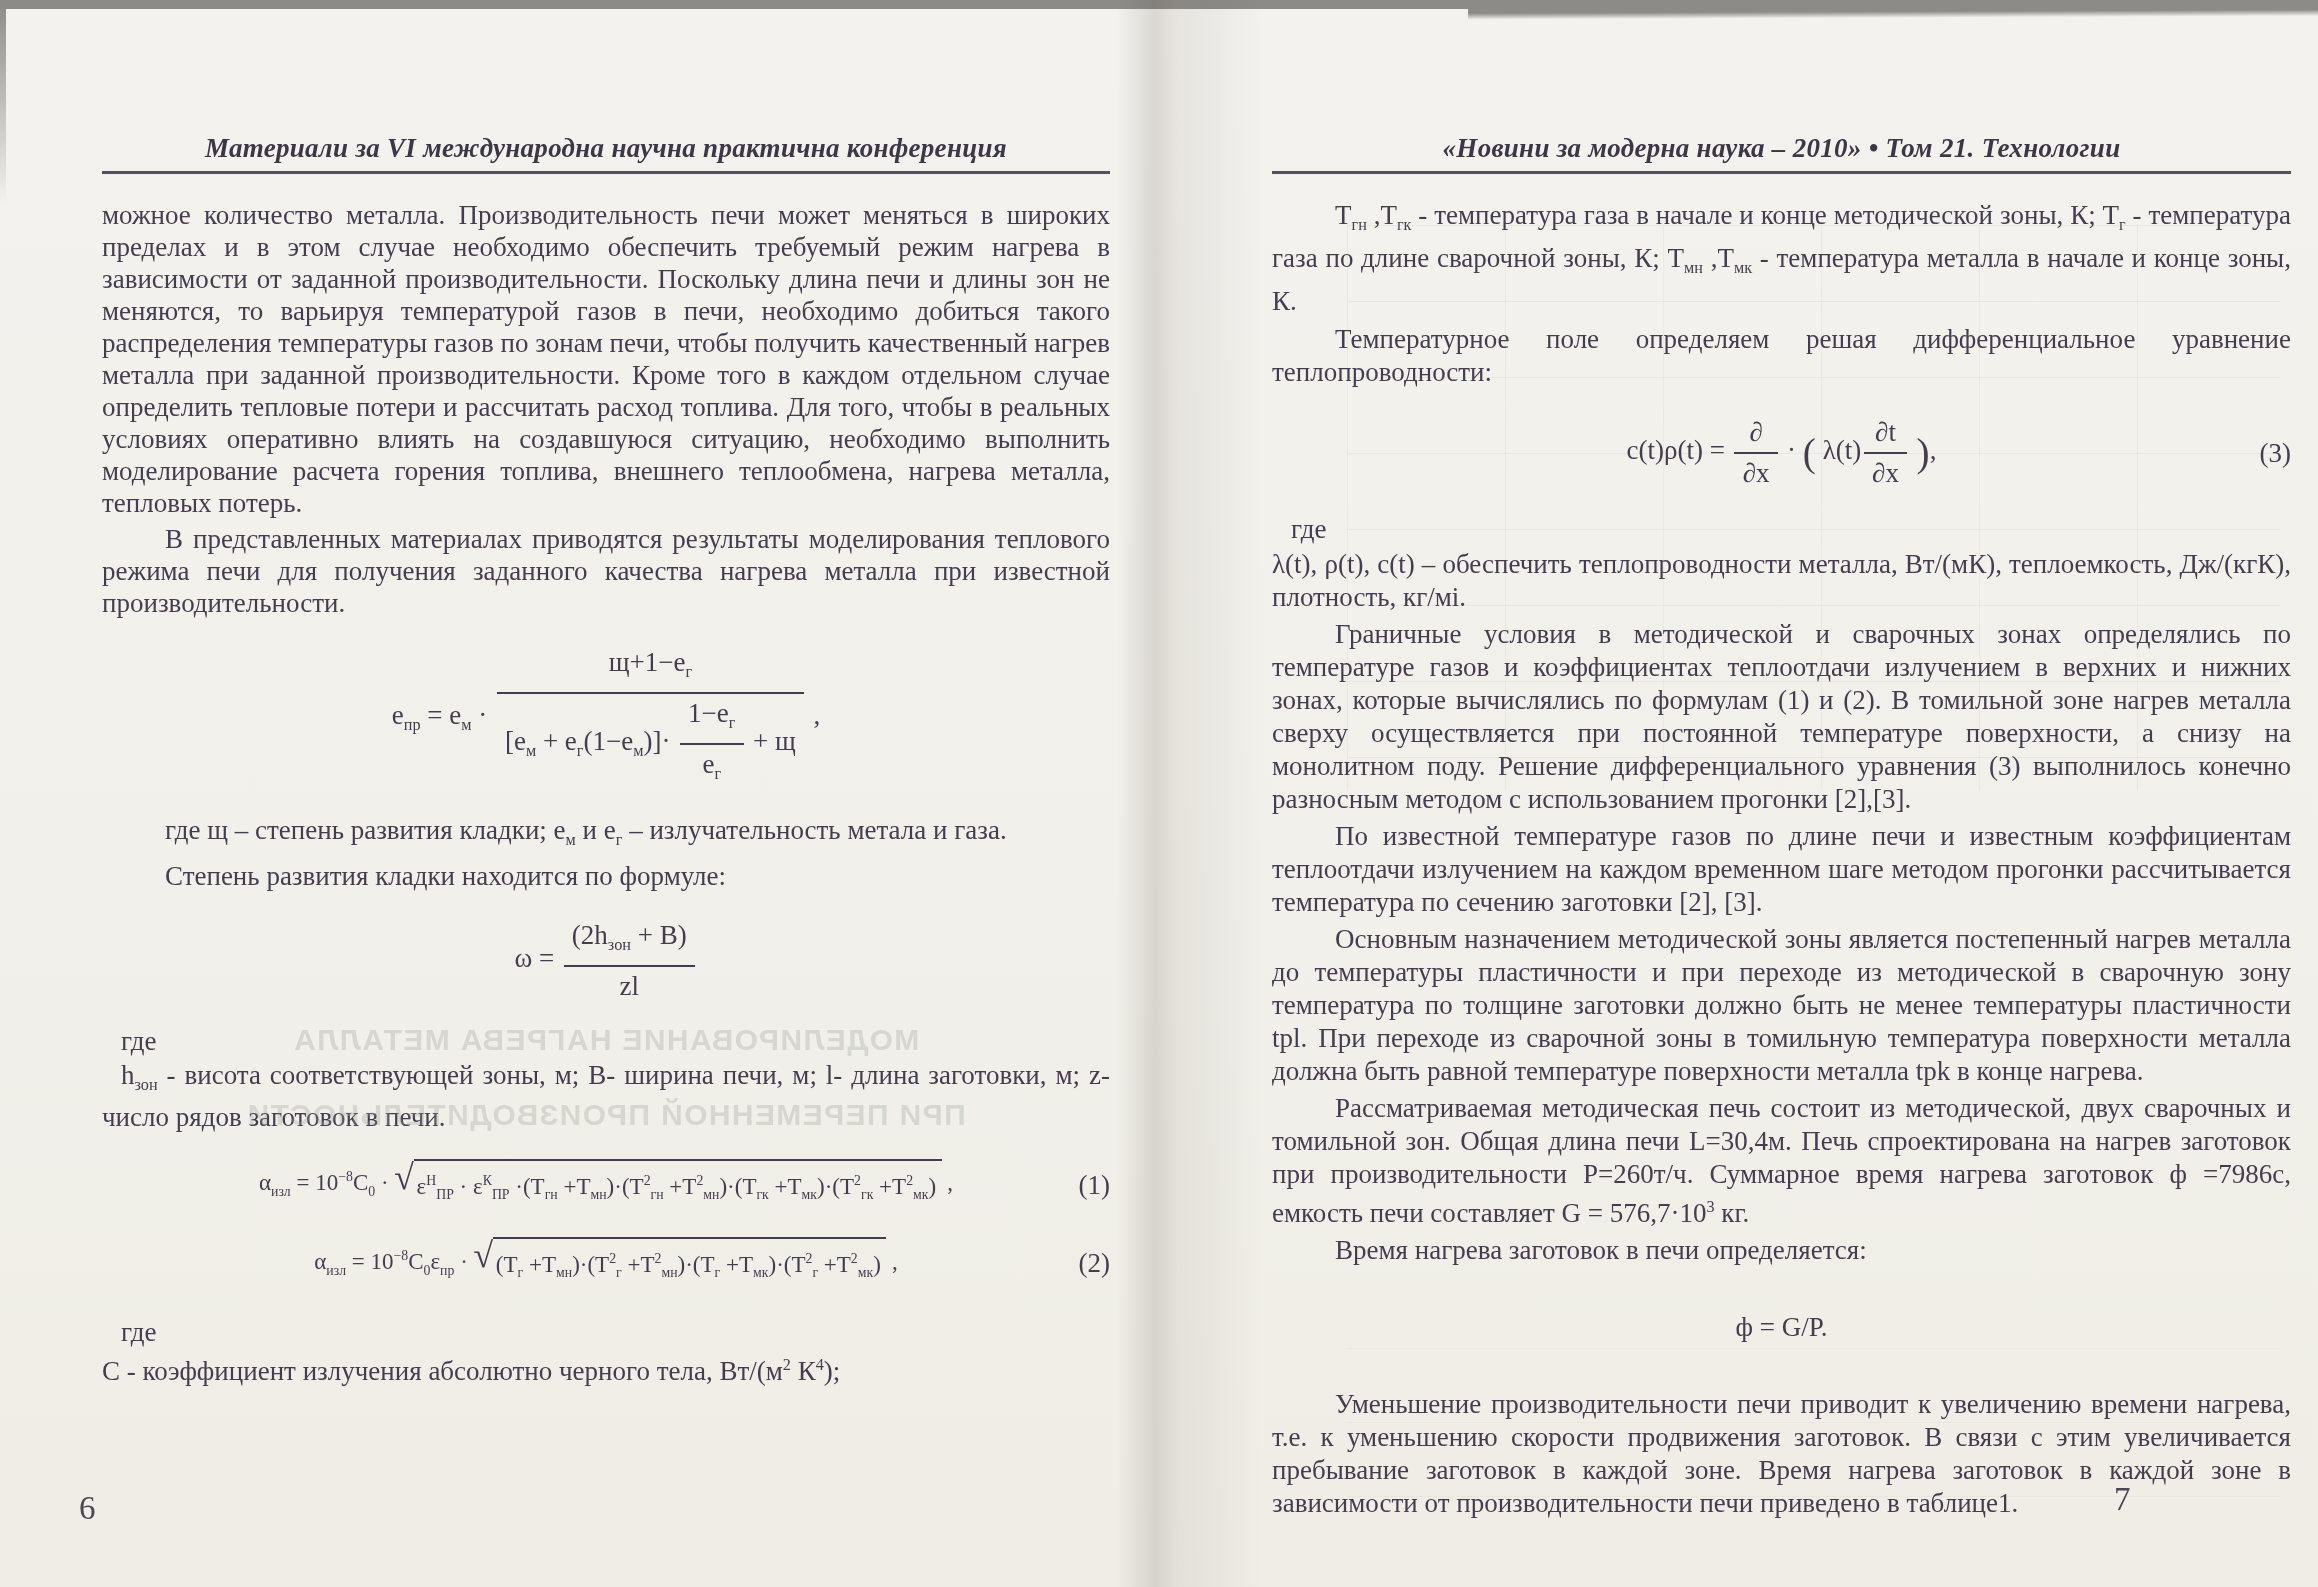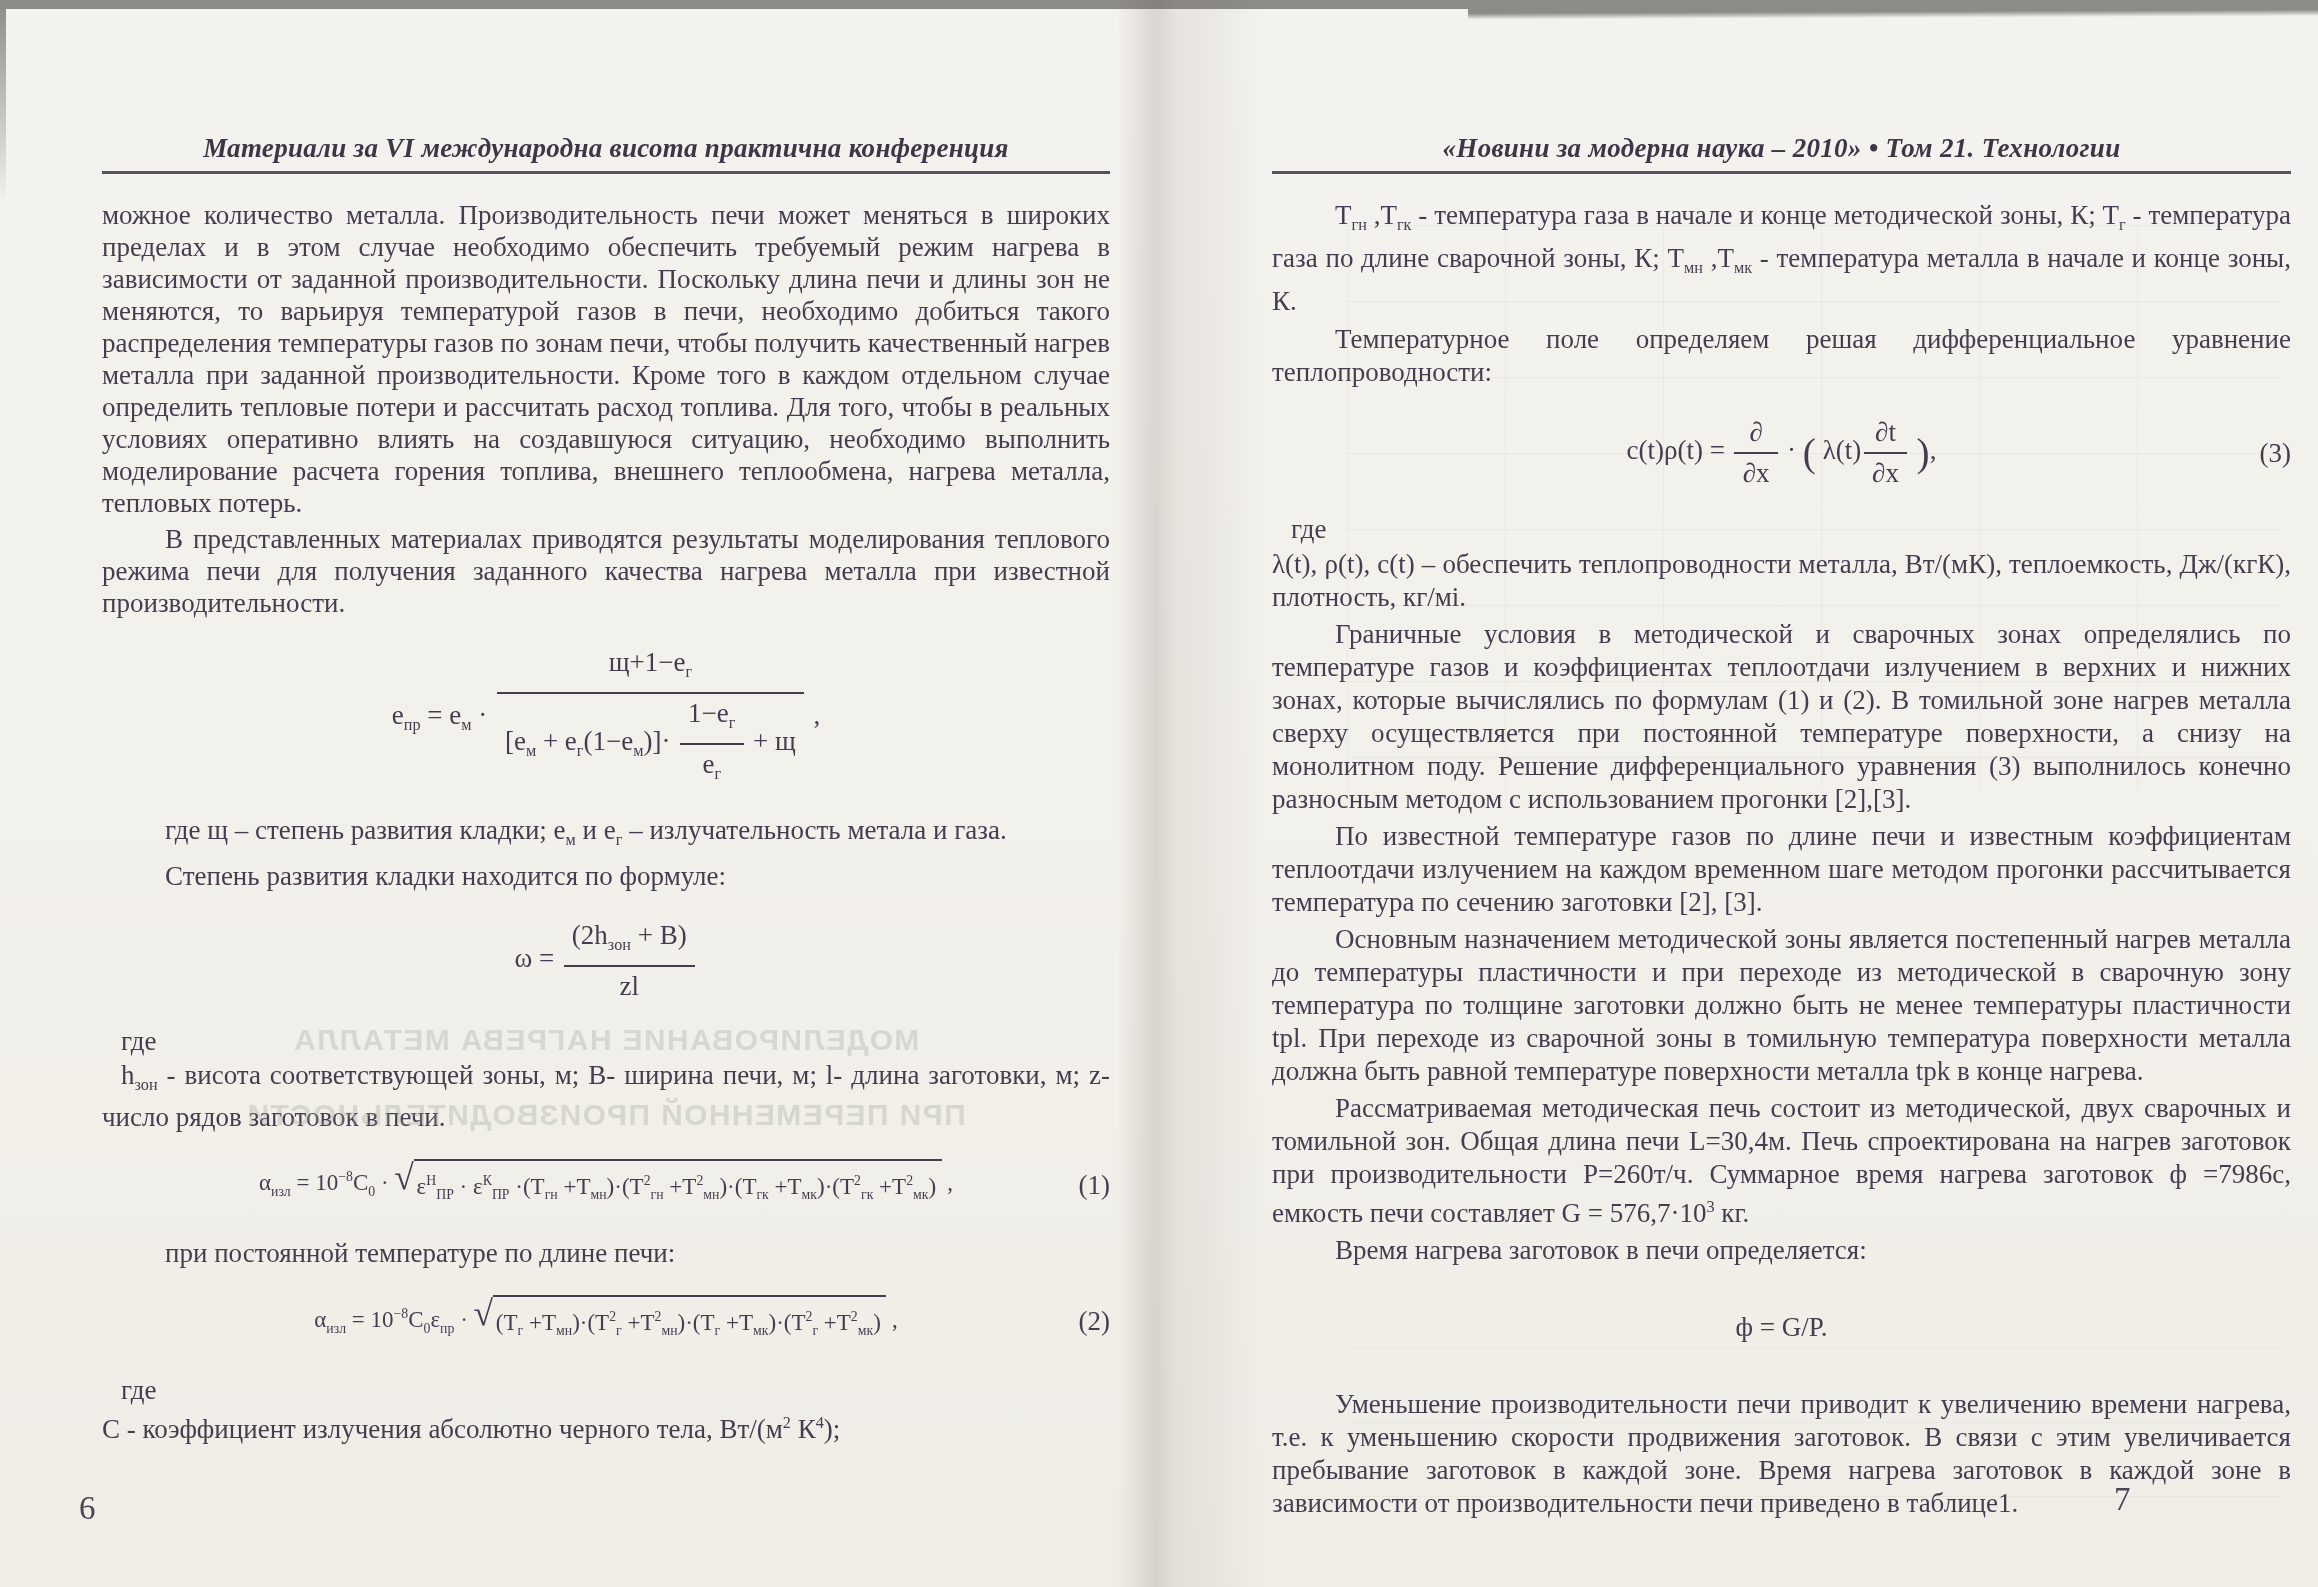--- a/index.html
+++ b/index.html
@@ -90,37 +90,36 @@
 <div class="scan">
   <div class="top-strip"></div>
   <div class="top-strip-right"></div>
   <div class="left-edge"></div>
   <div class="gutter"></div>
 
   <section class="page left">
     <div class="ghost-title ghost-1">МОДЕЛИРОВАНИЕ НАГРЕВА МЕТАЛЛА</div>
     <div class="ghost-title ghost-2">ПРИ ПЕРЕМЕННОЙ ПРОИЗВОДИТЕЛЬНОСТИ</div>
     <header>
-      <div class="running-head">Материали за VI международна висота практична конференция</div>
+      <div class="running-head">Материали за VI международна научна практична конференция</div>
       <div class="head-rule"></div>
     </header>
     <div class="page-body" id="left-body">
         <p class="para ">можное количество металла. Производительность печи может меняться в широких пределах и в этом случае необходимо обеспечить требуемый режим нагрева в зависимости от заданной производительности. Поскольку длина печи и длины зон не меняются, то варьируя температурой газов в печи, необходимо добиться такого распределения температуры газов по зонам печи, чтобы получить качественный нагрев металла при заданной производительности. Кроме того в каждом отдельном случае определить тепловые потери и рассчитать расход топлива. Для того, чтобы в реальных условиях оперативно влиять на создавшуюся ситуацию, необходимо выполнить моделирование расчета горения топлива, внешнего теплообмена, нагрева металла, тепловых потерь.</p>
         <p class="para indent">В представленных материалах приводятся результаты моделирования теплового режима печи для получения заданного качества нагрева металла при известной производительности.</p>
         <div class="eq eq-tall"><span class="eq-body">e<sub>пр</sub> = e<sub>м</sub> · <span class="frac"><span class="num">щ+1−e<sub>г</sub></span><span class="den">[e<sub>м</sub> + e<sub>г</sub>(1−e<sub>м</sub>)]· <span class="frac"><span class="num">1−e<sub>г</sub></span><span class="den">e<sub>г</sub></span></span> + щ</span></span> ,</span></div>
         <p class="para indent">где щ – степень развития кладки; e<sub>м</sub> и e<sub>г</sub> – излучательность метала и газа.</p>
         <p class="para indent">Степень развития кладки находится по формуле:</p>
         <div class="eq eq-tall"><span class="eq-body">ω = <span class="frac"><span class="num">(2h<sub>зон</sub> + B)</span><span class="den">zl</span></span></span></div>
         <p class="para tiny">где</p>
         <p class="para tiny">h<sub>зон</sub> - висота соответствующей зоны, м; В- ширина печи, м; l- длина заготовки, м; z- число рядов заготовок в печи.</p>
         <div class="eq eq-small"><span class="eq-body">α<sub>изл</sub> = 10<sup>−8</sup>C<sub>0</sub> · <span class="sqrt">
               <span class="rad">√</span>
               <span class="vin">ε<sup>Н</sup><sub>ПР</sub> · ε<sup>К</sup><sub>ПР</sub> ·(T<sub>гн</sub> +T<sub>мн</sub>)·(T<sup>2</sup><sub>гн</sub> +T<sup>2</sup><sub>мн</sub>)·(T<sub>гк</sub> +T<sub>мк</sub>)·(T<sup>2</sup><sub>гк</sub> +T<sup>2</sup><sub>мк</sub>)</span>
             </span> ,</span><span class="eq-num">(1)</span></div>
-        <p class="para indent">при постоянной температуре по длине печи:</p>
         <div class="eq eq-small"><span class="eq-body">α<sub>изл</sub> = 10<sup>−8</sup>C<sub>0</sub>ε<sub>пр</sub> · <span class="sqrt">
               <span class="rad">√</span>
               <span class="vin">(T<sub>г</sub> +T<sub>мн</sub>)·(T<sup>2</sup><sub>г</sub> +T<sup>2</sup><sub>мн</sub>)·(T<sub>г</sub> +T<sub>мк</sub>)·(T<sup>2</sup><sub>г</sub> +T<sup>2</sup><sub>мк</sub>)</span>
             </span> ,</span><span class="eq-num">(2)</span></div>
         <p class="para tiny">где</p>
         <p class="para ">С - коэффициент излучения абсолютно черного тела, Вт/(м<sup>2</sup> К<sup>4</sup>);</p>
       </div>
     <div class="page-number pn-left">6</div>
   </section>
 

